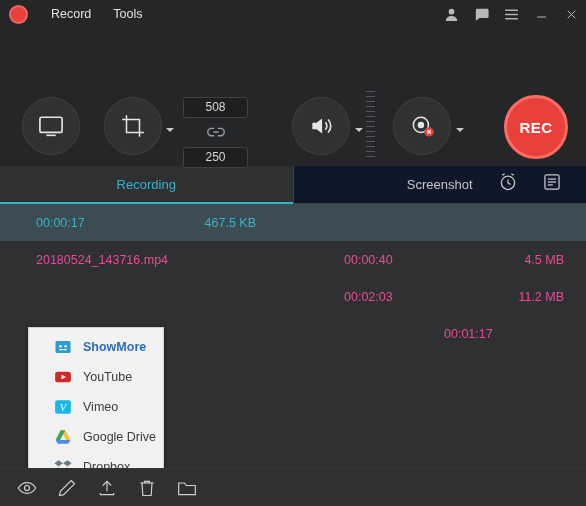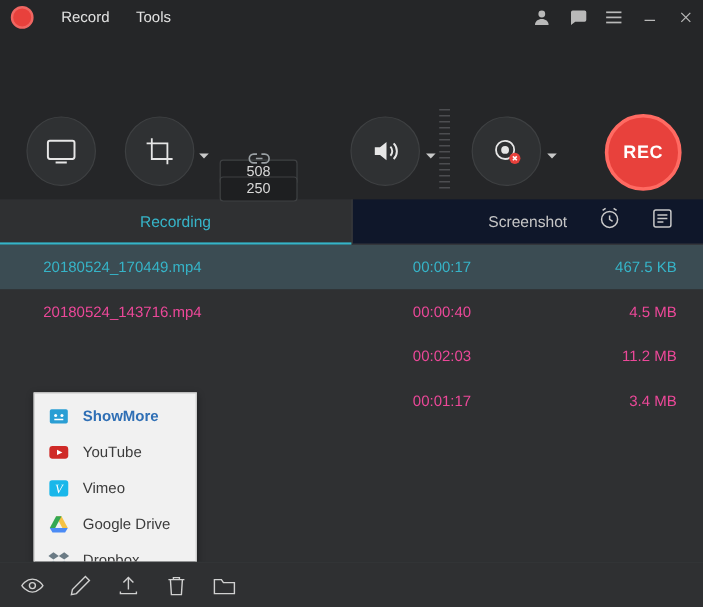--- a/index.html
+++ b/index.html
@@ -93,21 +93,21 @@
     width: 65px;
     height: 21px;
     background: #1e1f21;
     border: 1px solid #3f4143;
     border-radius: 3px;
     color: #d8d8d8;
     font-size: 12px;
     text-align: center;
     line-height: 19px;
   }
-  .size-w { top: 68px; margin-top: 36px; }
+  .size-w { top: 68px; }
   .size-h { top: 118px; }
   .link-icon {
     position: absolute;
     left: 205px; top: 93px;
     width: 22px; height: 22px;
     color: #9aa0a4;
   }
 
   .slider-col {
     position: absolute;
@@ -207,21 +207,21 @@
     background: #f1f1f1;
     border: 1px solid #cfcfcf;
     box-shadow: 0 2px 6px rgba(0,0,0,0.45);
     z-index: 20;
     padding: 4px 0;
   }
   .share-item {
     height: 30px;
     display: flex;
     align-items: center;
-    padding-left: 10px;
+    padding-left: 24px;
     font-size: 12.5px;
     color: #3c3c3c;
     cursor: pointer;
   }
   .share-item.first { color: #2f6fb5; font-weight: bold; }
   .share-ic {
     width: 20px; height: 20px;
     margin-right: 10px;
     display: flex; align-items: center; justify-content: center;
     flex: none;
@@ -373,41 +373,39 @@
 
   <div class="tabs">
     <div class="tab active">Recording</div>
     <div class="tab-divider"></div>
     <div class="tab">Screenshot</div>
   </div>
 
   <div class="list">
 
     <div class="row selected">
-      <span class="name">20180524_170449.mp4</span>
       <span class="dur">00:00:17</span>
       <span class="size">467.5 KB</span>
     </div>
 
     <div class="row">
       <span class="name">20180524_143716.mp4</span>
       <span class="dur">00:00:40</span>
       <span class="size">4.5 MB</span>
     </div>
 
     <div class="row">
       <span class="name"></span>
       <span class="dur">00:02:03</span>
       <span class="size">11.2 MB</span>
     </div>
 
     <div class="row">
       <span class="name"></span>
       <span class="dur">00:01:17</span>
-      <span class="size">3.4 MB</span>
     </div>
 
     <div class="share-menu">
 
       <div class="share-item first">
         <span class="share-ic">
           <svg width="18" height="18" viewBox="0 0 24 24">
             <rect x="2" y="4" width="20" height="16" rx="2" fill="#2a9ed4"></rect>
             <circle cx="8.5" cy="11" r="1.7" fill="#fff"></circle>
               <circle cx="15.5" cy="11" r="1.7" fill="#fff"></circle>

